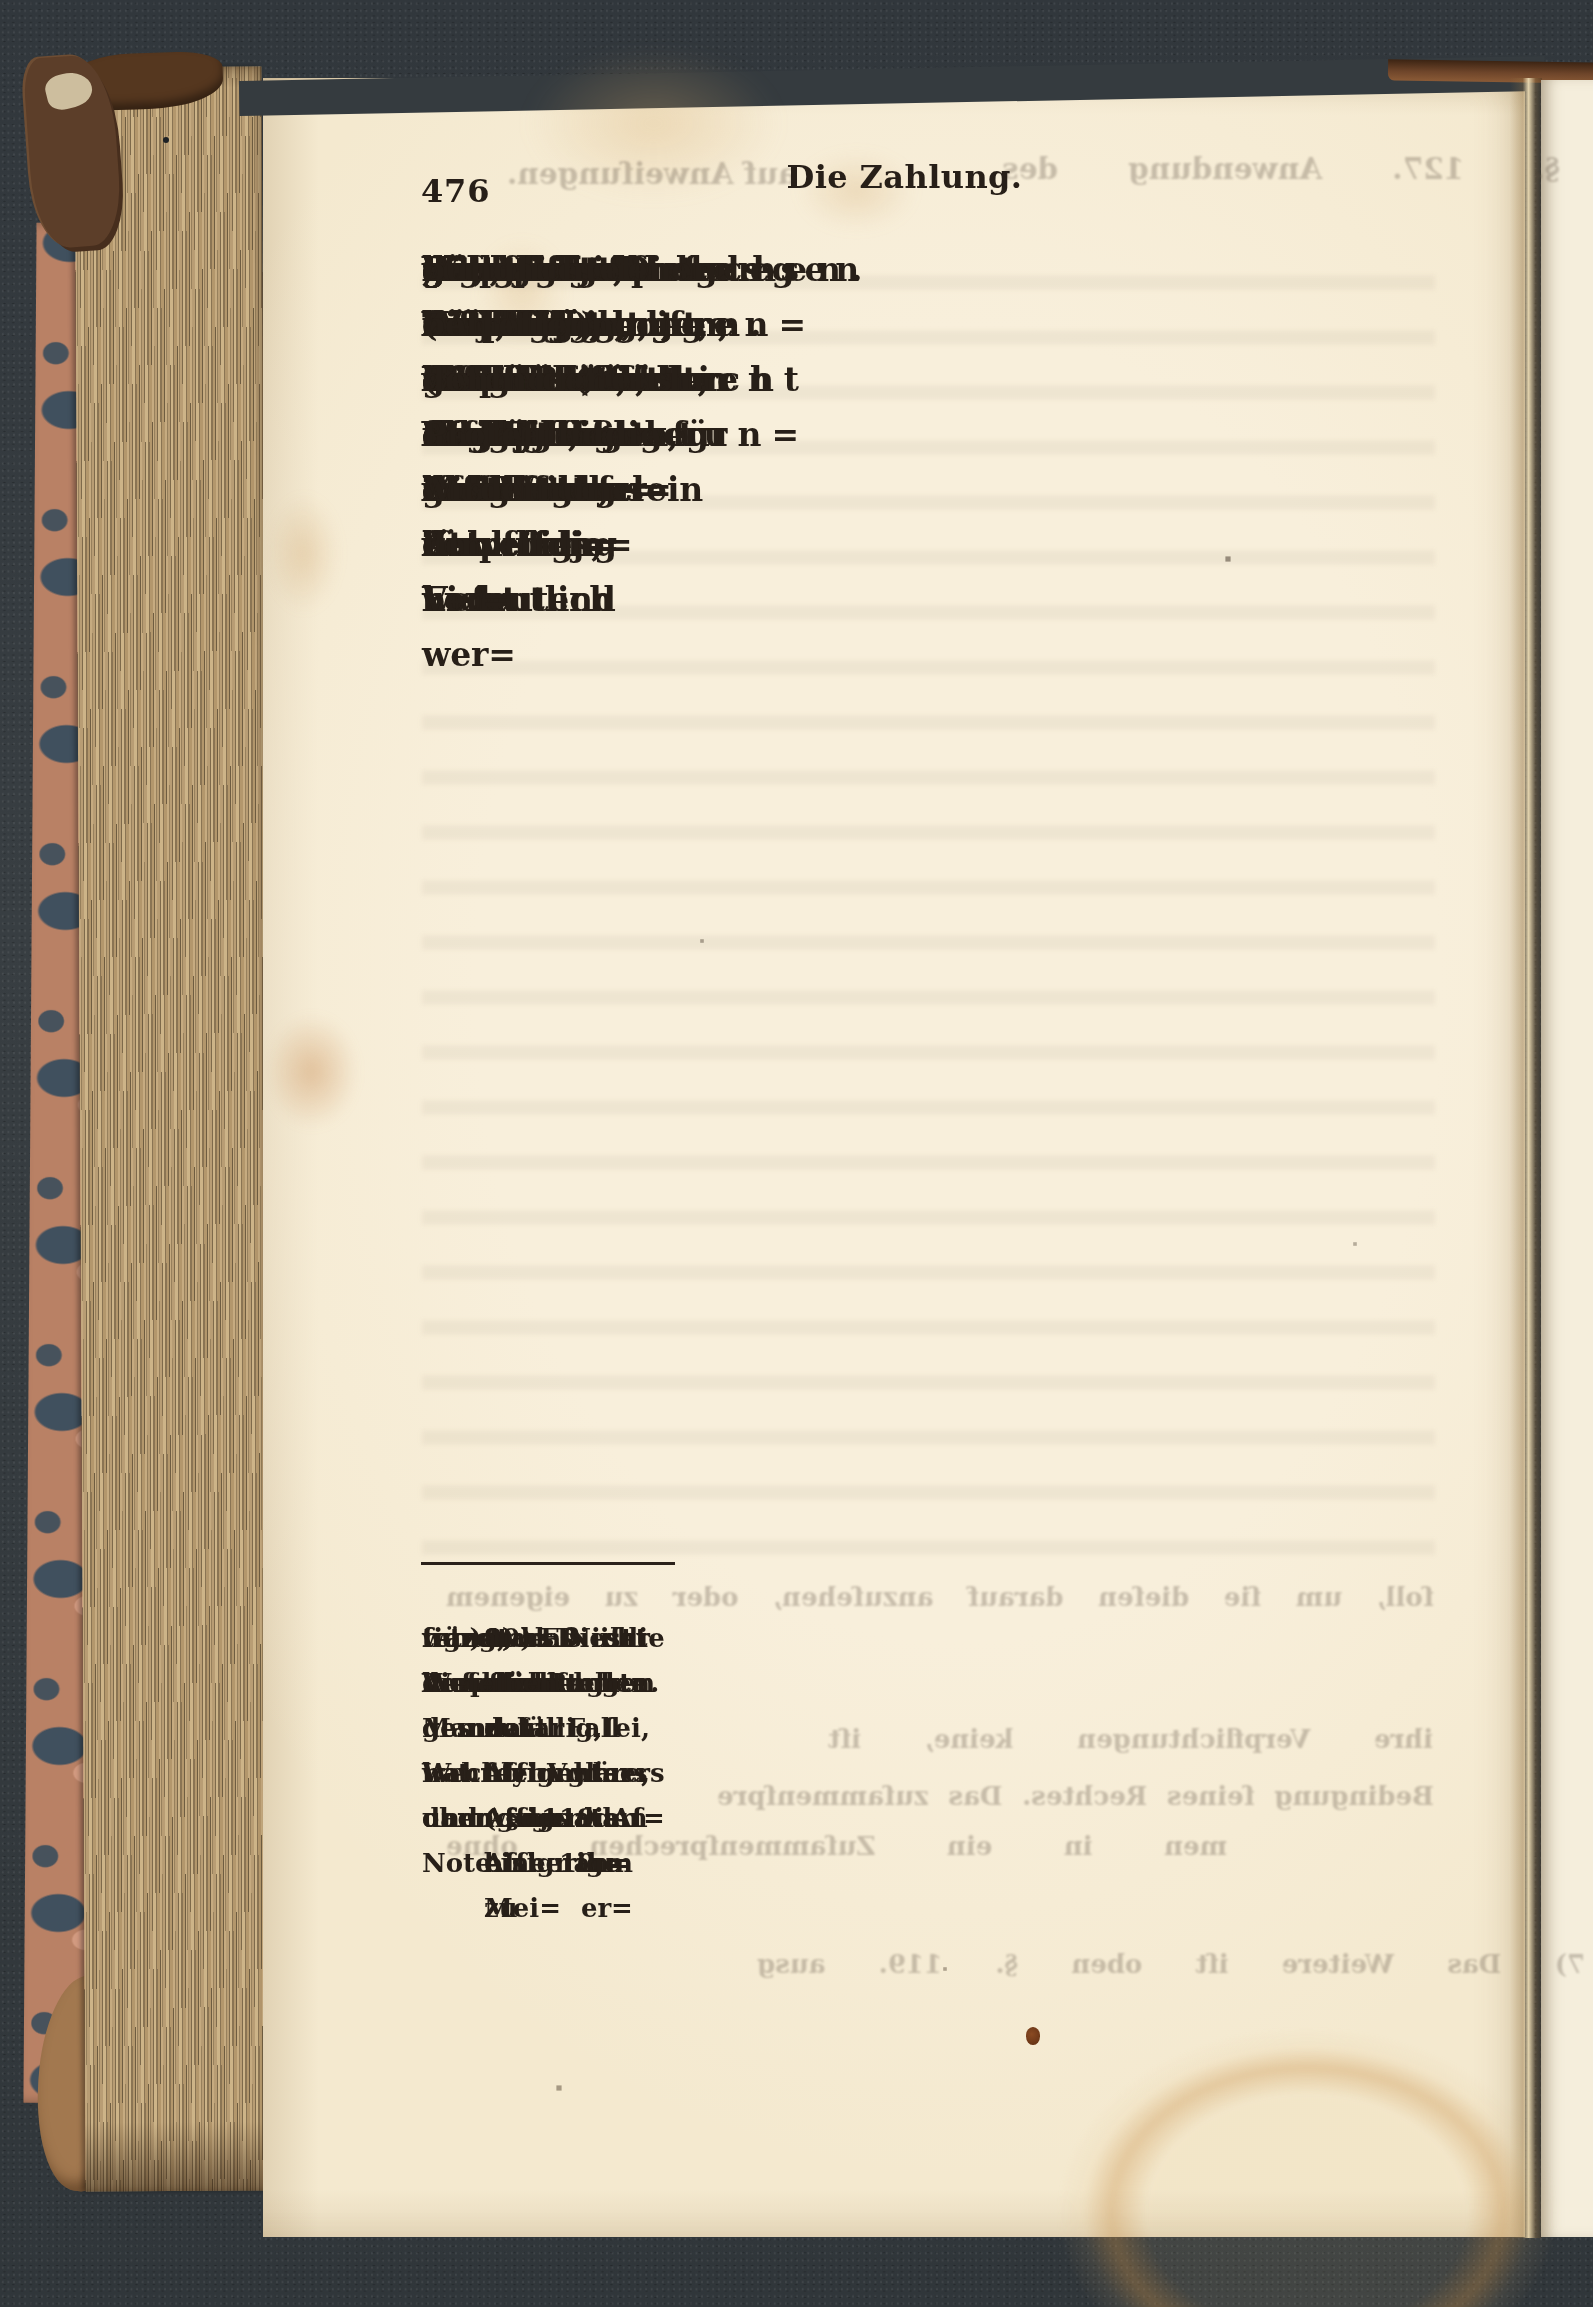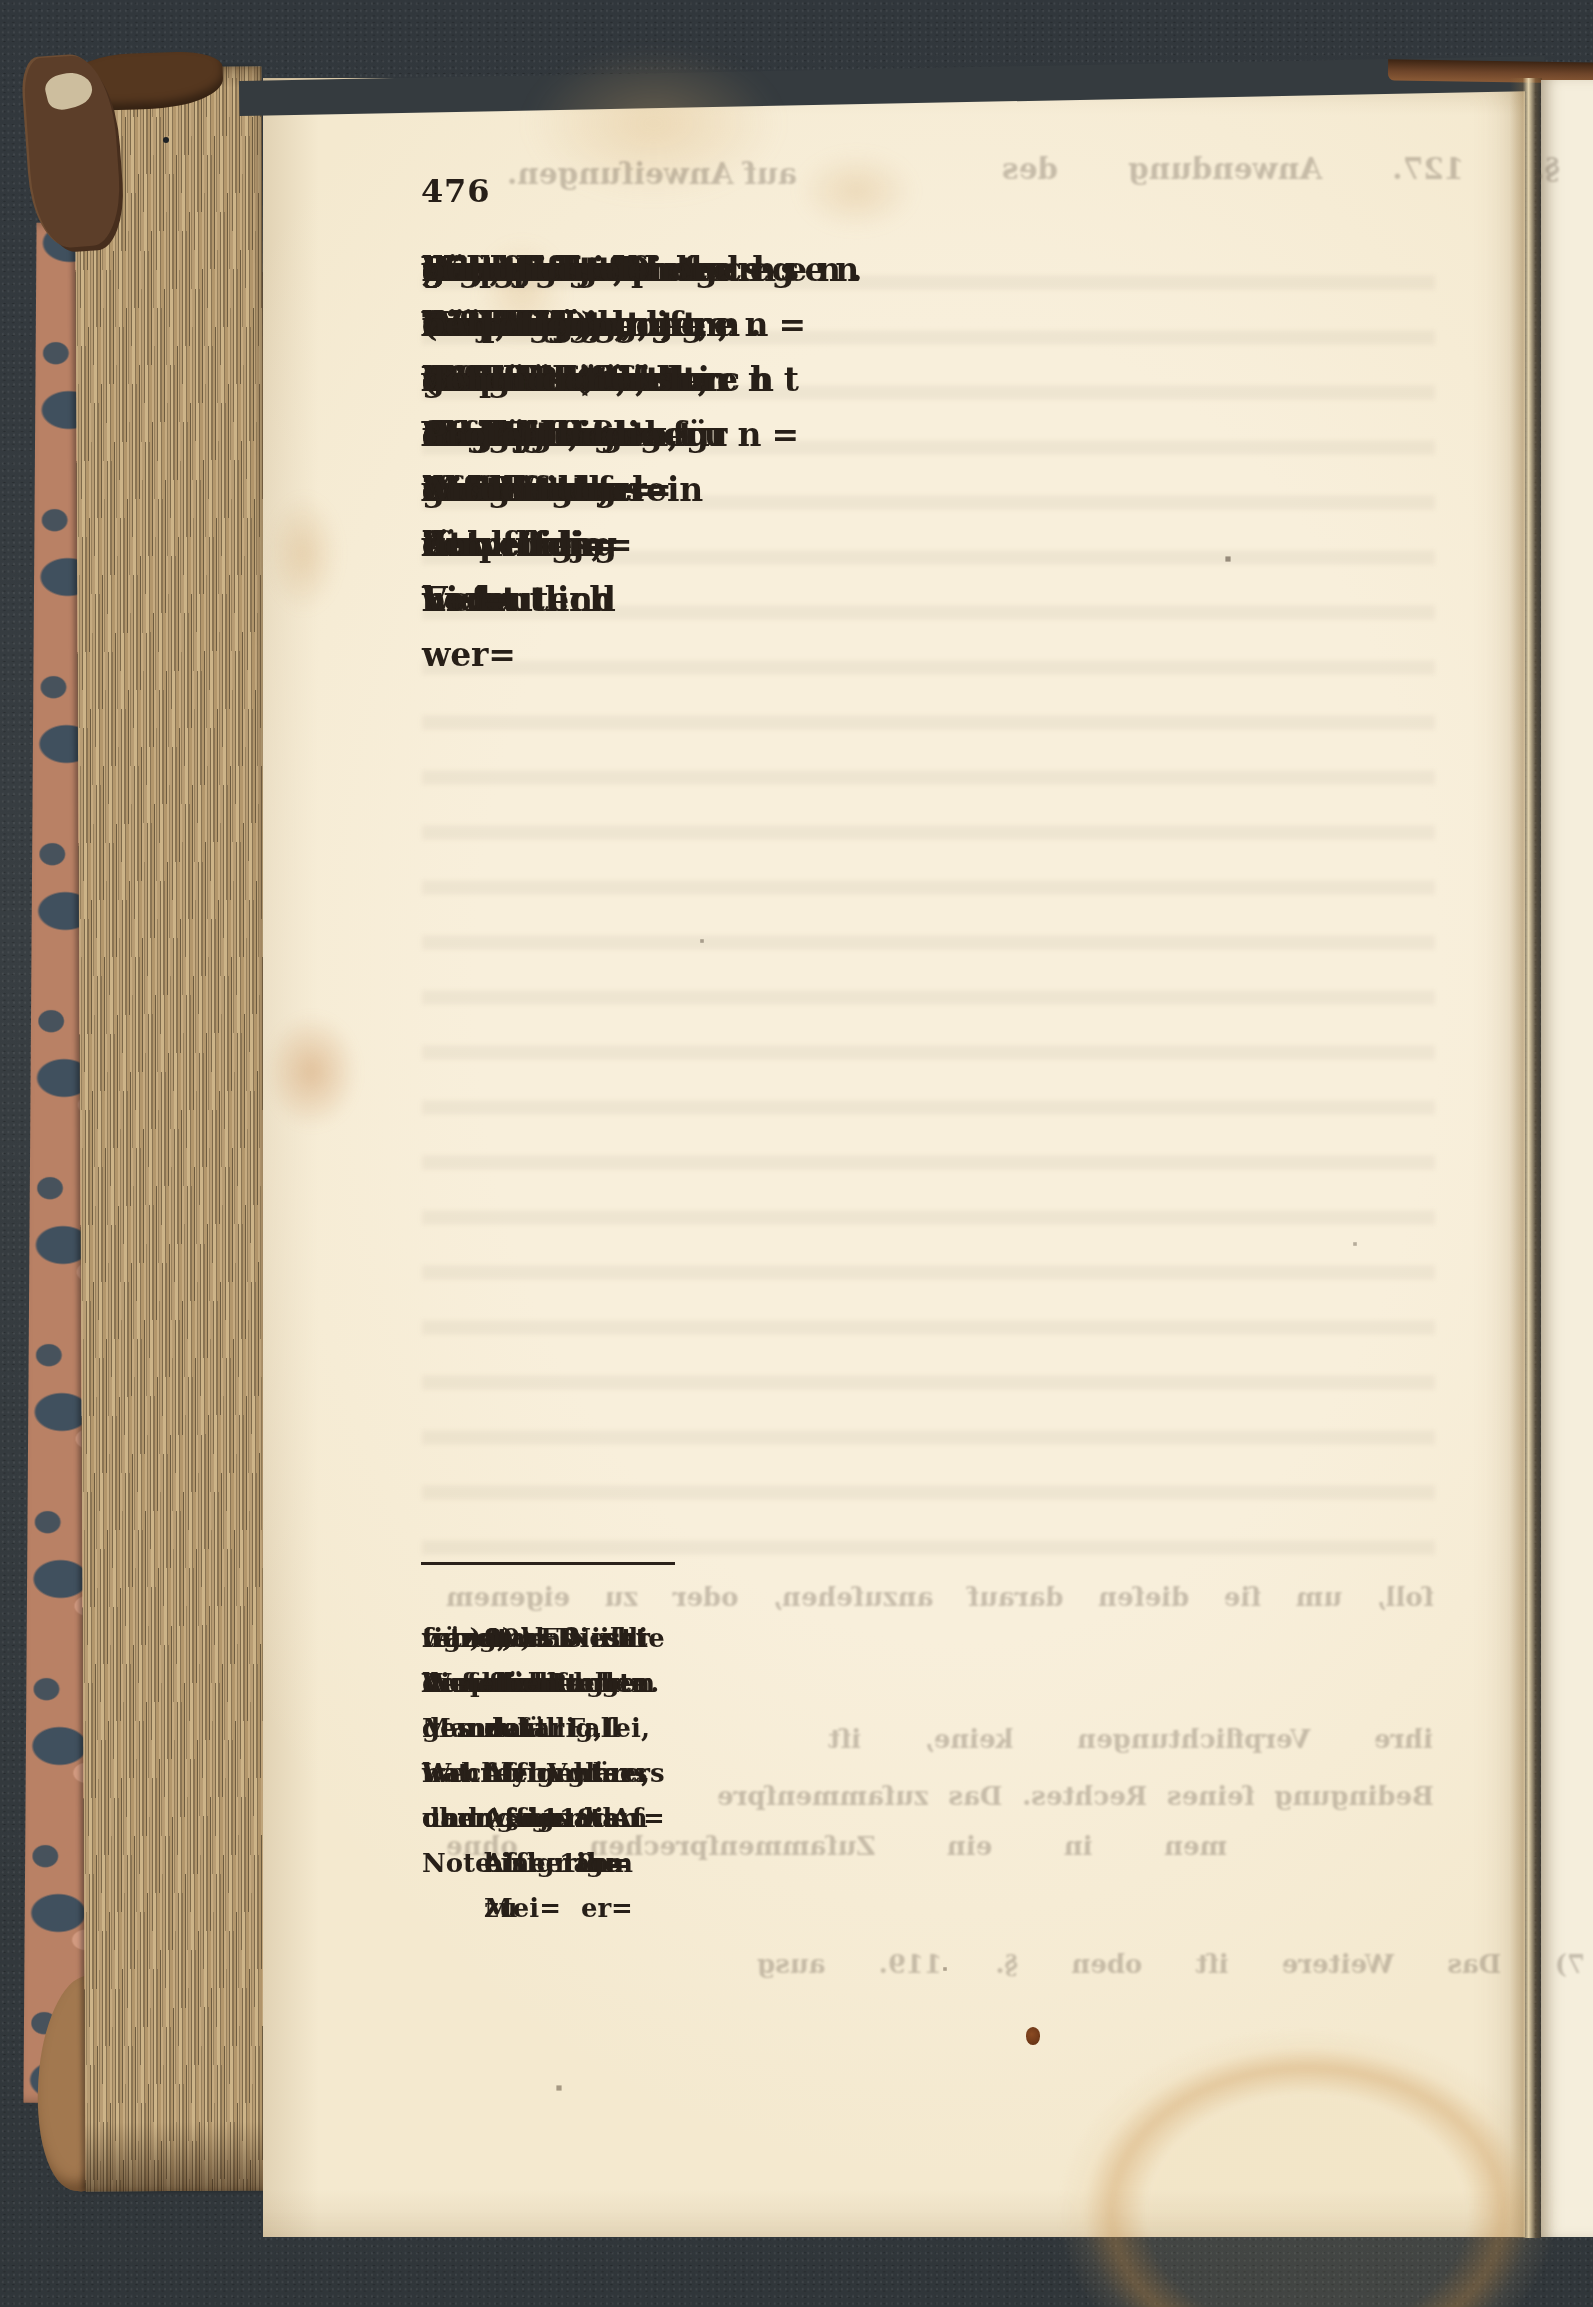--- a/index.html
+++ b/index.html
@@ -152,20 +152,21 @@
   <div class="ghost"></div>
   <div class="st st-h-left">auf Anweiſungen.</div>
   <div class="st st-h-right">§. 127. Anwendung des</div>
   <div class="st st-rule">ſoll, um ſie dieſen darauf anzuſehen, oder zu eigenem</div>
   <div class="st st-m1">ihre Verpflichtungen keine, iſt</div>
   <div class="st st-m2">Bedingung ſeines Rechtes. Das zuſammenſpre</div>
   <div class="st st-m3">men in ein Zuſammenſprechen ohne</div>
   <div class="st st-bottom">7) Das Weitere iſt oben §. 119. ausg</div>
 
   <div class="ink header-num">476</div>
+  <div class="ink header-title">Die Zahlung.</div>
 
   <div class="ink body-block" id="body-block">
       <div class="tline">
         <span class="s">genverſprechen.</span>
         <span class="n"> Es beſteht kein Recht aus der Form</span>
       </div>
       <div class="tline">
         <span class="n">der Anweiſung, nur ein Recht aus dem der Anweiſung</span>
       </div>
       <div class="tline">

